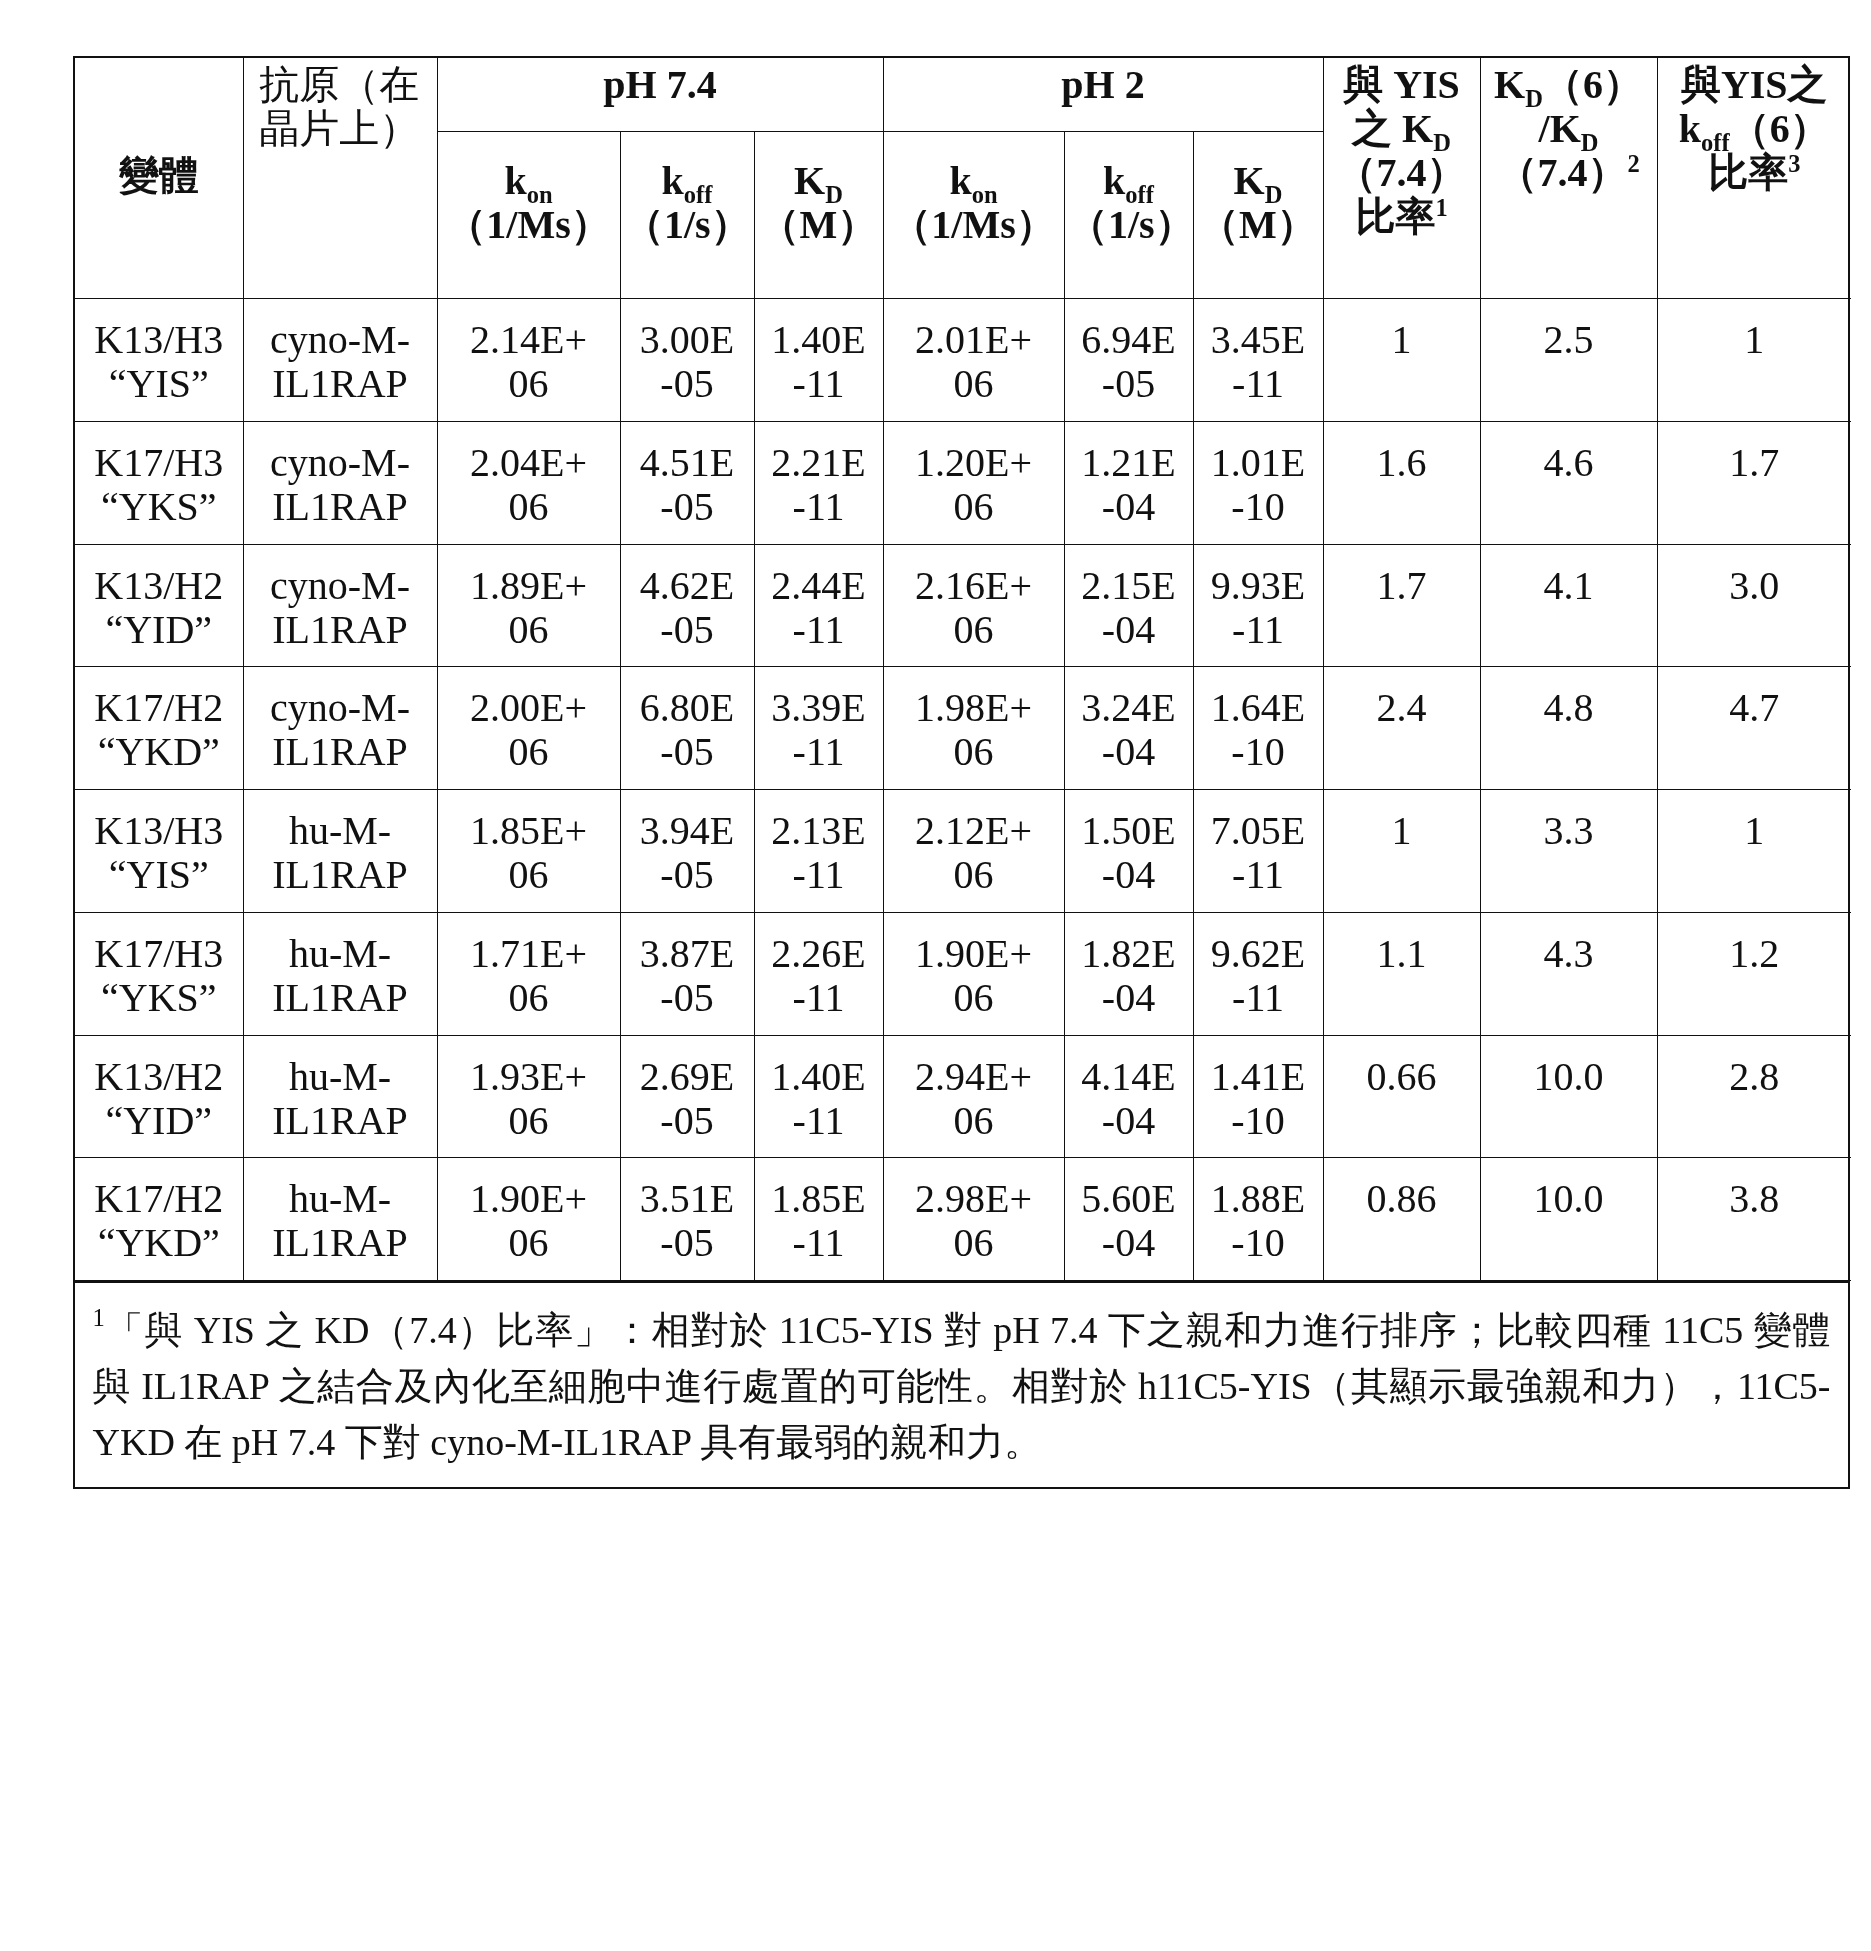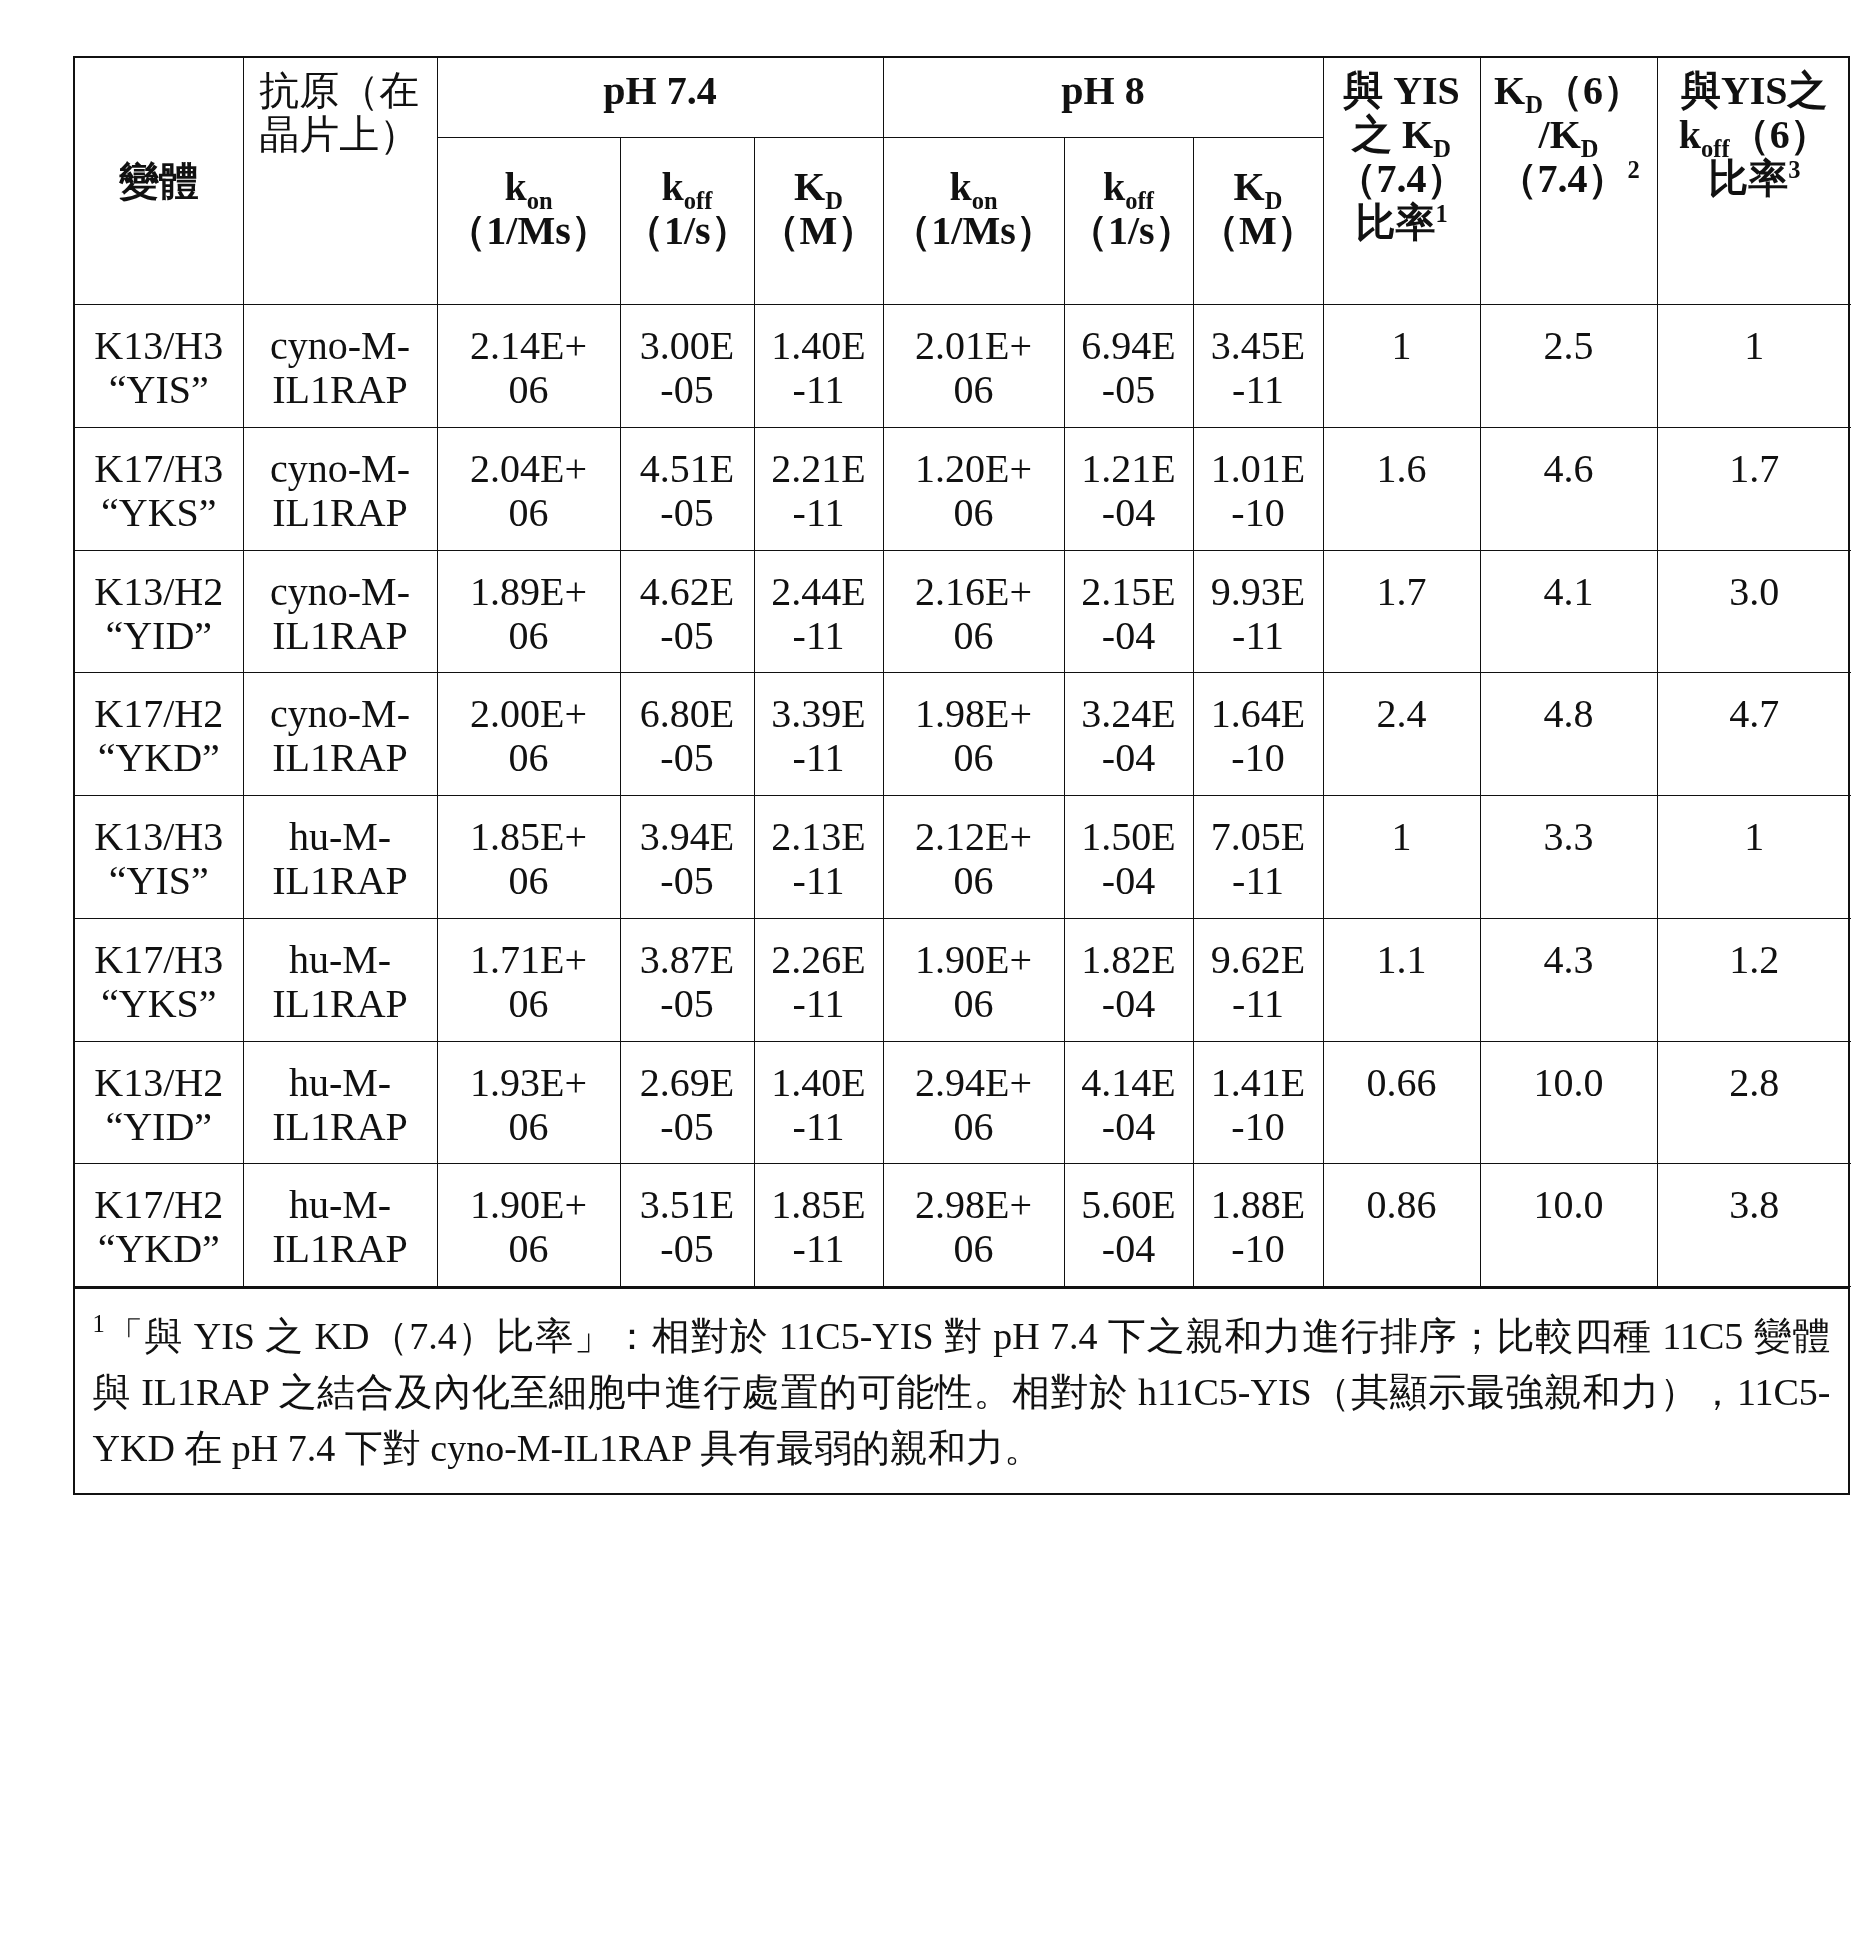--- a/index.html
+++ b/index.html
@@ -20,21 +20,21 @@
   }
   table.kin th, table.kin td {
     border: 1.7px solid #111;
     text-align: center;
     vertical-align: top;
     font-size: 40px;
     line-height: 44px;
     padding: 19px 3.5px 8.7px 3.5px;
   }
   table.kin th { font-weight: bold; }
-  table.kin thead tr:first-child th { height: 59px; padding-top: 11px; }
+  table.kin thead tr:first-child th { height: 59px; padding-top: 5px; }
   table.kin thead tr:nth-child(2) th { height: 131px; padding-top: 27px; }
   table.kin th.cjk { font-weight: bold; }
   table.kin th.antigen { font-weight: normal; text-align: left; padding-left: 15.7px; }
   table.kin th.variant { vertical-align: middle; padding-top: 0; margin-top: 36px; }
   table.kin td { height: 94px; font-weight: normal; }
   table.kin tr:first-child th { border-top: none; }
   table.kin tr th:first-child, table.kin tr td:first-child { border-left: none; }
   table.kin tr th:last-child, table.kin tr td:last-child { border-right: none; }
   .line { display: block; }
   sub, sup { font-size: 24.5px; line-height: 0; }
@@ -64,21 +64,21 @@
         <col style="width:130px">
       <col style="width:157px">
         <col style="width:177px">
         <col style="width:194px">
     </colgroup>
     <thead>
       <tr>
         <th rowspan="2" class="cjk variant">變體</th>
         <th rowspan="2" class="antigen">抗原（在晶片上）</th>
         <th colspan="3">pH 7.4</th>
-        <th colspan="3">pH 8</th>
+        <th colspan="3">pH 2</th>
         <th rowspan="2" class="cjk">
           <span class="line">與 YIS</span>
           <span class="line"><span>之 K</span><sub>D</sub></span>
           <span class="line">（7.4）</span>
           <span class="line"><span>比率</span><sup>1</sup></span>
         </th>
         <th rowspan="2" class="cjk">
           <span class="line"><span>K</span><sub>D</sub><span>（6）</span></span>
           <span class="line"><span>/K</span><sub>D</sub></span>
           <span class="line"><span>（7.4）</span><sup>2</sup></span>

